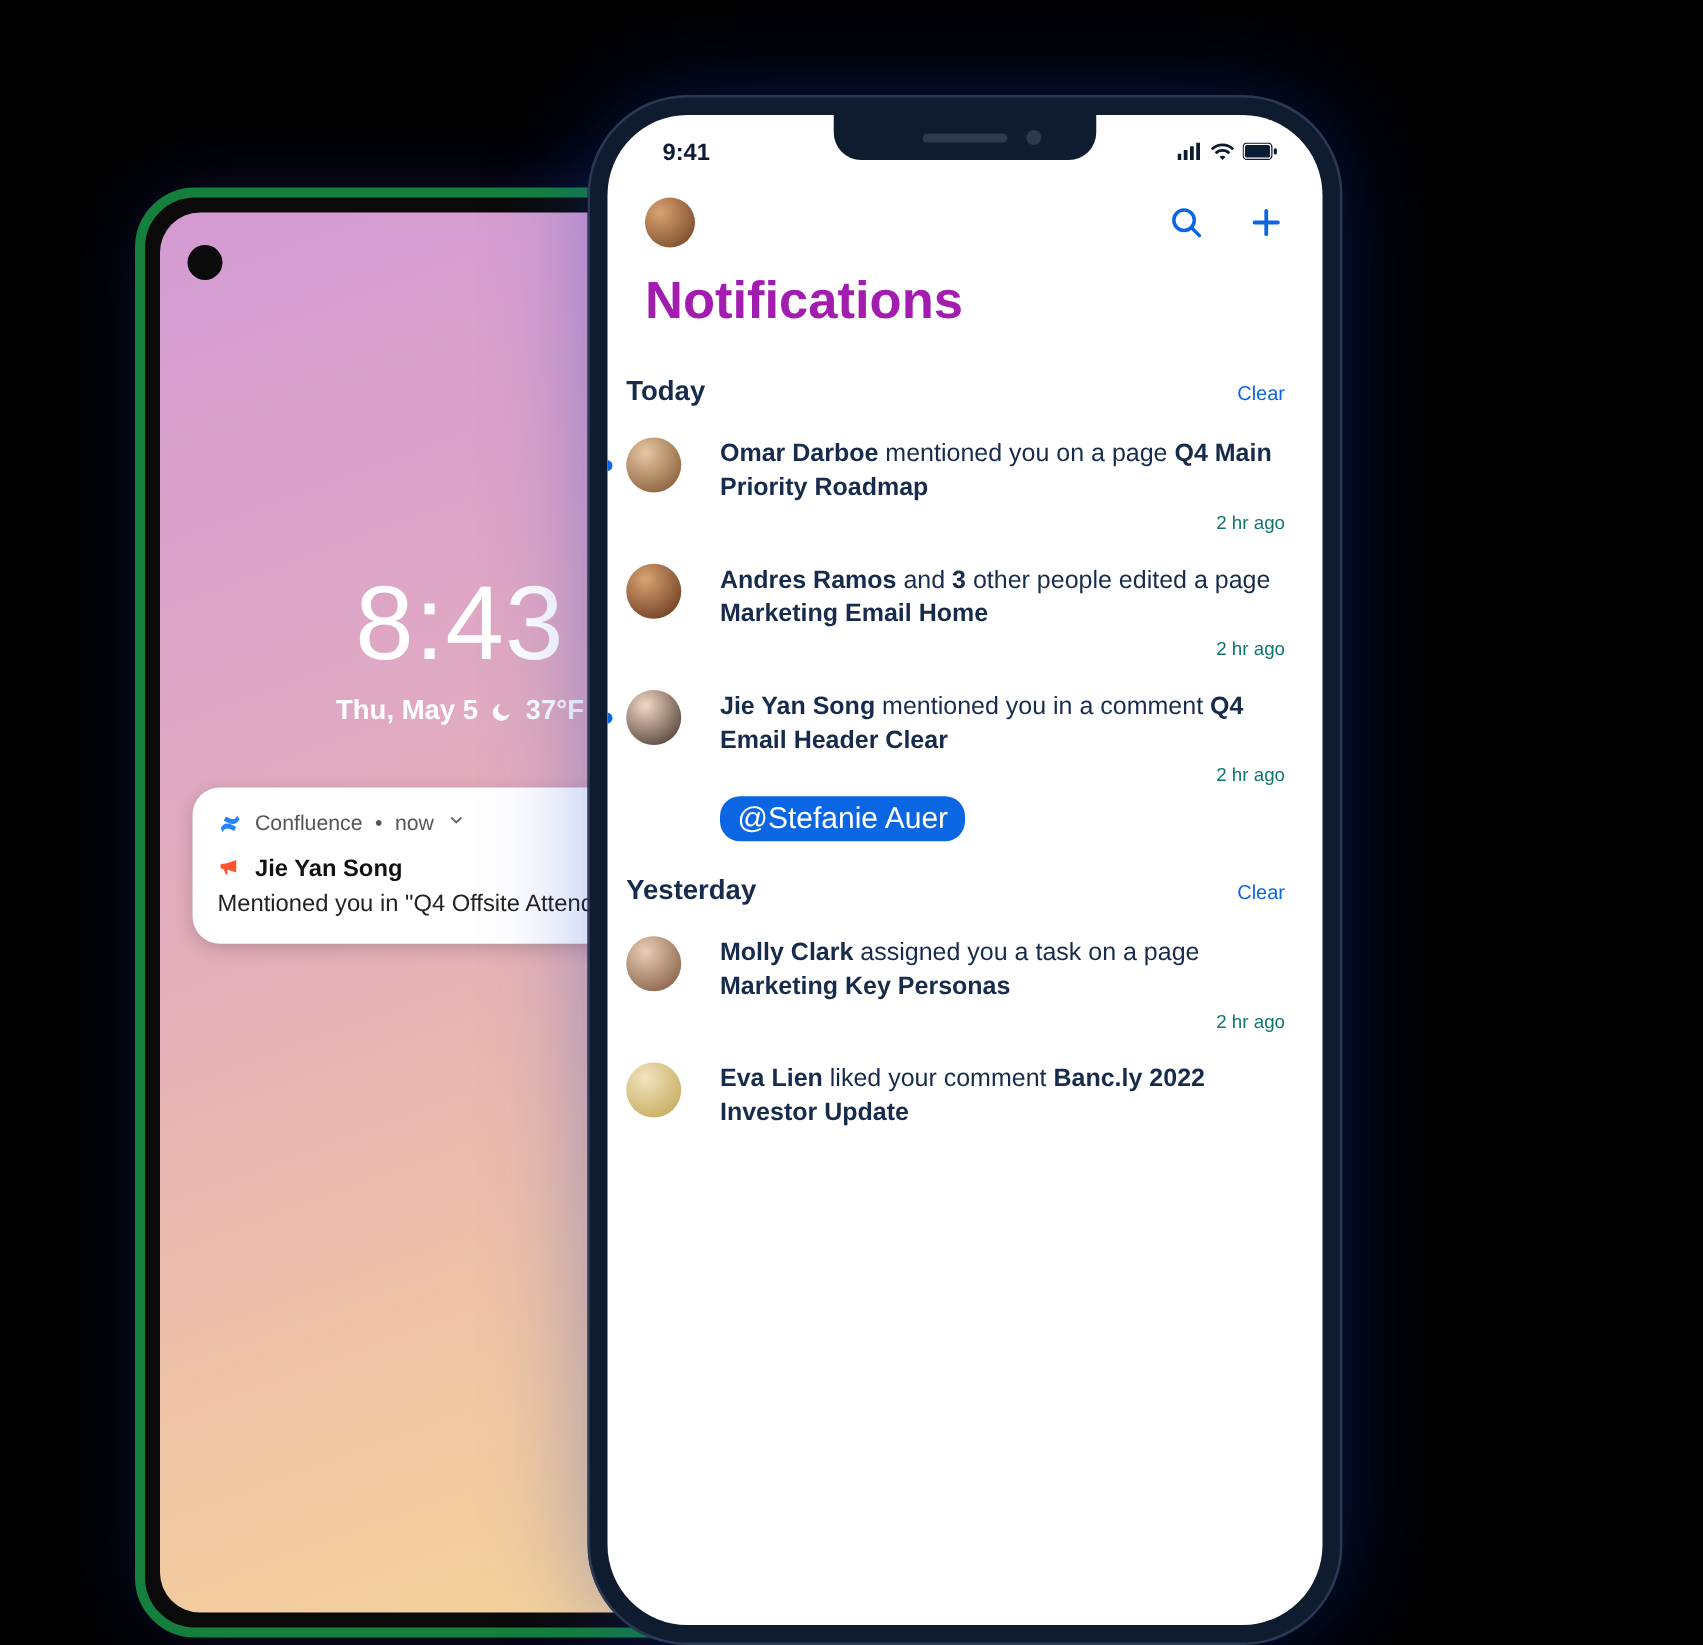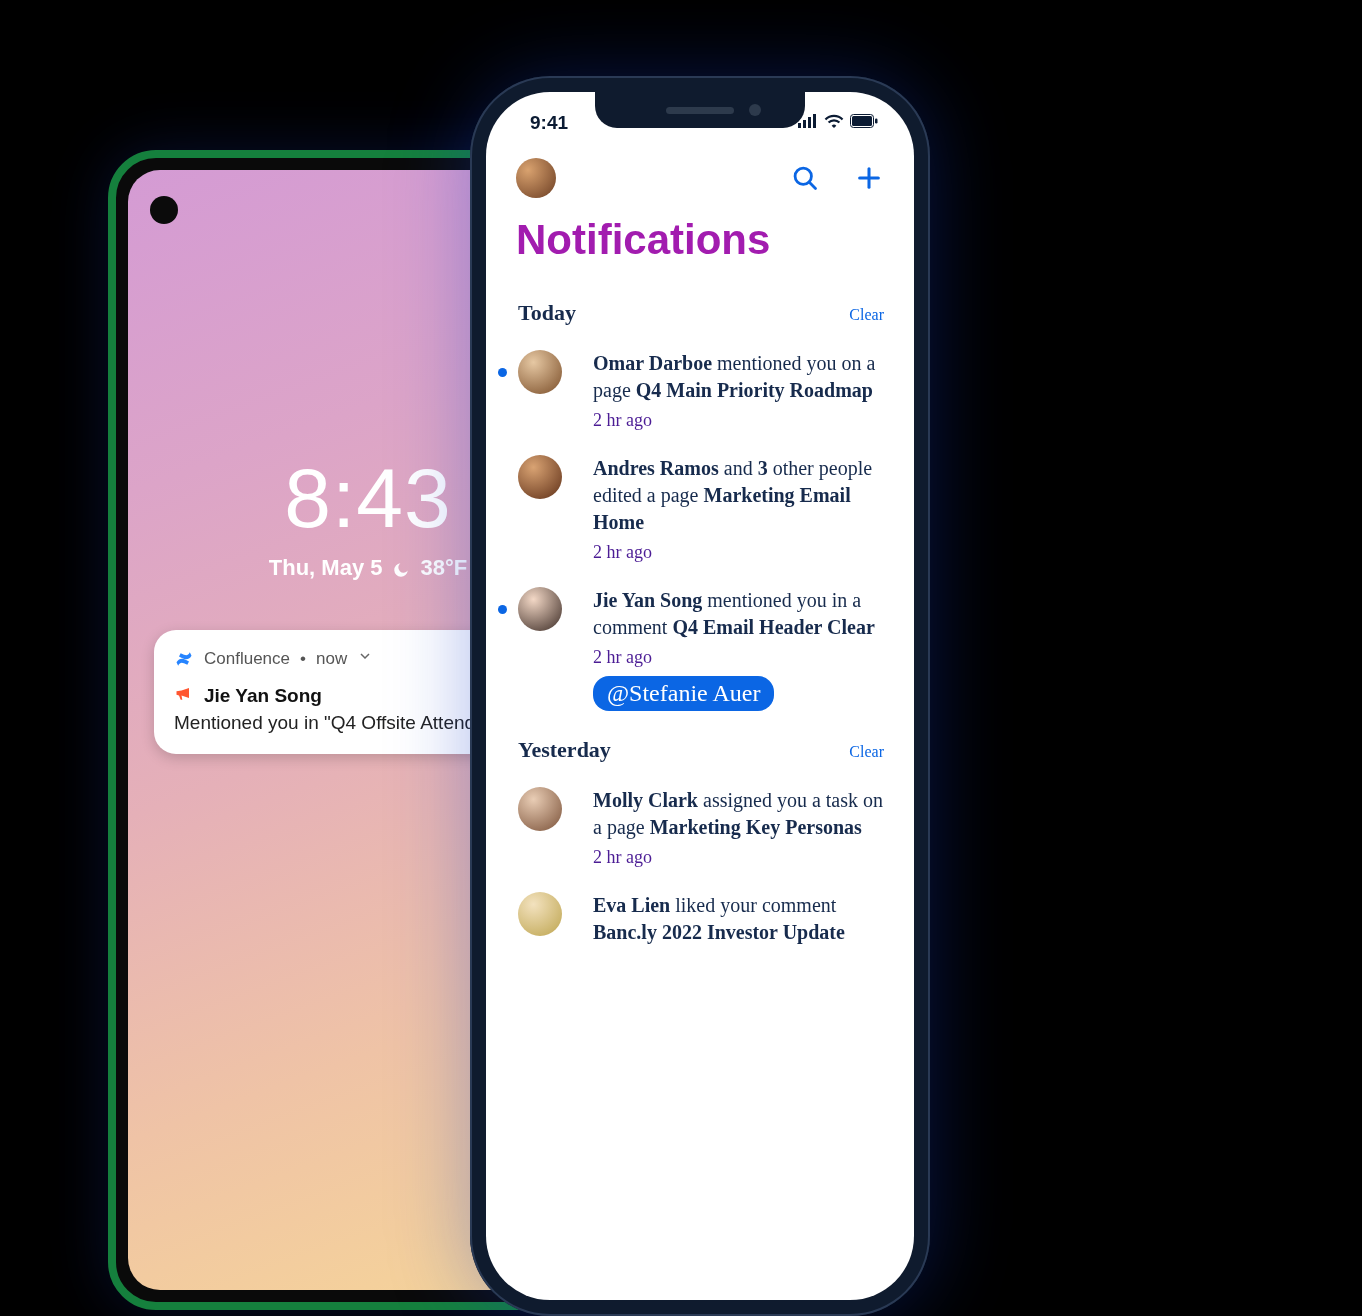--- a/index.html
+++ b/index.html
@@ -102,21 +102,21 @@
     font-size: 19px;
     color: #222;
     margin-top: 4px;
   }
 
   
   .iphone {
     position: absolute;
     left: 470px;
     top: 76px;
-    width: 460px;
+    width: 604px;
     height: 1240px;
     background: #0f1b2e;
     border-radius: 80px;
     padding: 16px;
     box-shadow: 0 0 80px rgba(20,60,200,0.35), inset 0 0 0 2px #2a3a55;
   }
   .iphone-screen {
     width: 100%;
     height: 100%;
     background: #fff;
@@ -180,22 +180,21 @@
   }
   .header-actions { display: flex; align-items: center; gap: 34px; }
   .icon-btn { width: 30px; height: 30px; color: #0b66e4; cursor: pointer; display:flex; align-items:center; justify-content:center; }
   .page-title {
     font-size: 42px;
     font-weight: 700;
     color: #a21caf;
     padding: 12px 30px 10px 30px;
   }
   .content {
-    padding: 0 30px 30px 32px;
-    font-family: Liberation Serif, serif;
+    padding: 0 30px 30px 15px;
   }
   .section {
     margin-top: 26px;
   }
   .section-header {
     display: flex;
     justify-content: space-between;
     align-items: baseline;
   }
   .section-title {
@@ -231,23 +230,24 @@
     flex-shrink: 0;
   }
   .notif-body { flex: 1; }
   .notif-text {
     font-size: 20px;
     line-height: 1.35;
     color: #172b4d;
   }
   .notif-text b { font-weight: 700; }
   .notif-time {
-    font-size: 18px;
-    color: #4c1d95;
+    font-size: 15px;
+    color: #0f766e;
     margin-top: 6px;
+    text-align: right;
   }
   .mention-chip {
     display: inline-block;
     background: #0b66e4;
     color: #fff;
     padding: 4px 14px;
     border-radius: 16px;
     font-size: 24px;
     margin-top: 8px;
   }
@@ -266,21 +266,21 @@
     <div class="android-camera"></div>
     <div class="android-clock">
       <div class="android-time">8:43</div>
       <div class="android-date-row">
         <span>Thu, May 5</span>
         <span class="moon-icon">
           <svg viewBox="0 0 24 24" width="18" height="18" fill="#fff">
               <path d="M21 12.8A9 9 0 1111.2 3a7 7 0 109.8 9.8z"></path>
             </svg>
         </span>
-        <span>38°F</span>
+        <span>37°F</span>
       </div>
     </div>
     <div class="android-card">
       <div class="android-card-header">
         <span class="confluence-glyph">
           <svg viewBox="0 0 24 24" width="20" height="20" fill="#2684ff">
               <path d="M3 16c3-5 7-5 11-3l4 2-2 4-4-2c-3-1-5-1-7 3z"></path>
               <path d="M21 8c-3 5-7 5-11 3L6 9l2-4 4 2c3 1 5 1 7-3z"></path>
             </svg>
         </span>

